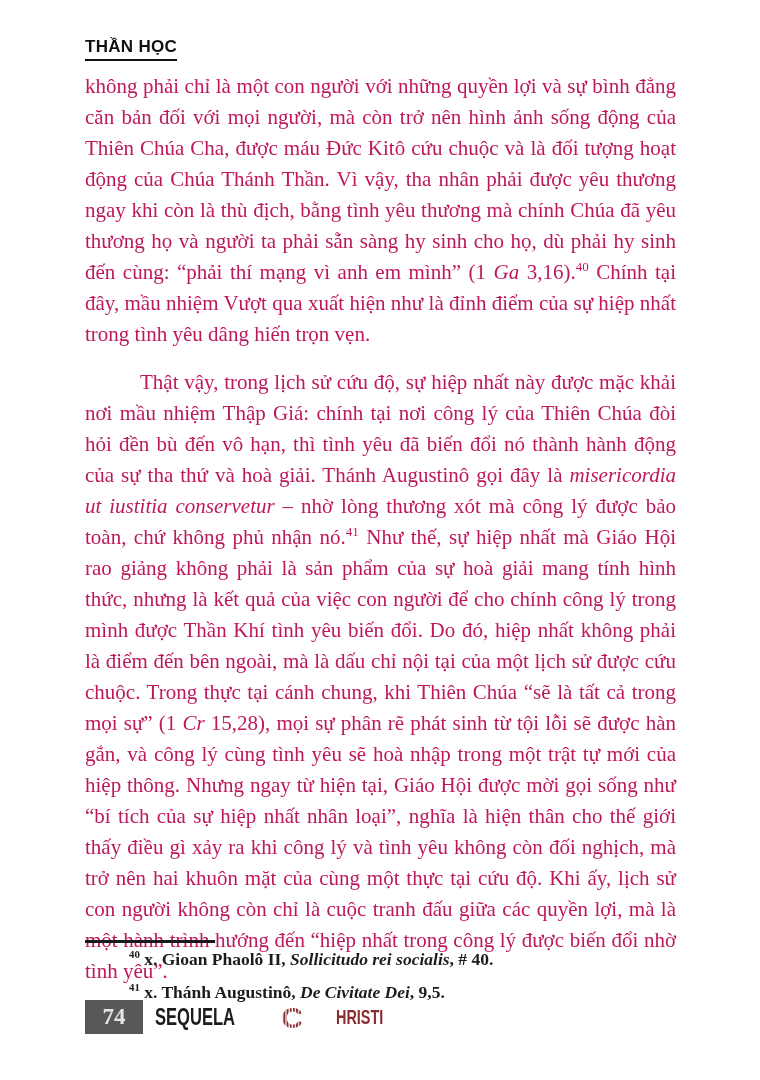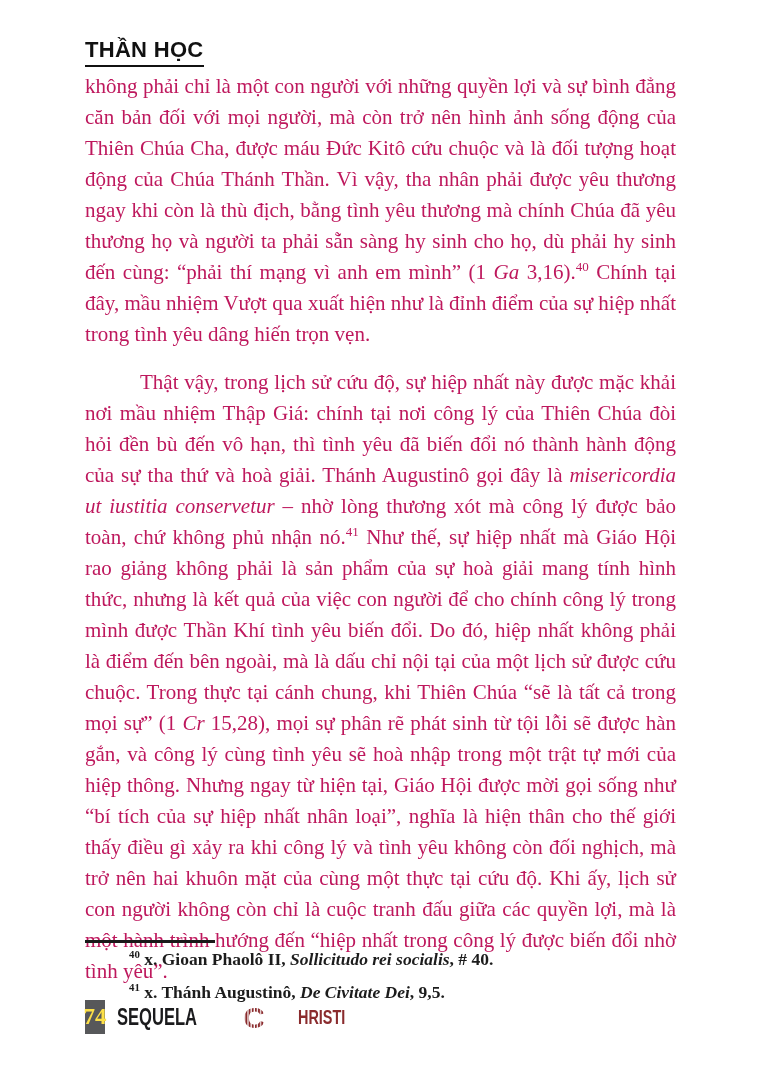--- a/index.html
+++ b/index.html
@@ -7,21 +7,21 @@
     width:760px; height:1080px;
     background:#ffffff;
     position:relative;
     overflow:hidden;
     font-family:"Liberation Serif","DejaVu Serif",serif;
     color:#1c1c1c;
   }
   .running-header {
     position:absolute; left:85px; top:37px;
     font-family:"Liberation Sans","DejaVu Sans",sans-serif;
-    font-weight:700; font-size:22px; letter-spacing:0.3px;
+    font-weight:700; font-size:17px; letter-spacing:0.3px;
     color:#111;
     border-bottom:2px solid #111;
     padding-bottom:2px;
     display:inline-block;
   }
   .text-block {
     position:absolute; left:85px; top:71px; width:591px;
   }
   .para {
     margin:0;
@@ -53,23 +53,23 @@
     line-height:23px;
     color:#1c1c1c;
     font-weight:bold;
   }
   .footer {
     position:absolute; left:85px; top:1000px;
     height:34px;
     display:flex; align-items:center; gap:12px;
   }
   .page-number-box {
-    width:20px; height:34px;
+    width:58px; height:34px;
     background:#57585a;
-    color:#fde047;
+    color:#e5e5e5;
     display:flex; align-items:center; justify-content:center;
     font-family:"Liberation Serif","DejaVu Serif",serif;
     font-weight:700; font-size:23px;
   }
   .logo {
     display:flex; align-items:center; height:34px;gap:33px;
   }
   .logo-sequela {
     font-family:"Liberation Sans","DejaVu Sans",sans-serif;
     font-weight:700; font-size:23px; color:#1b1b1d;

